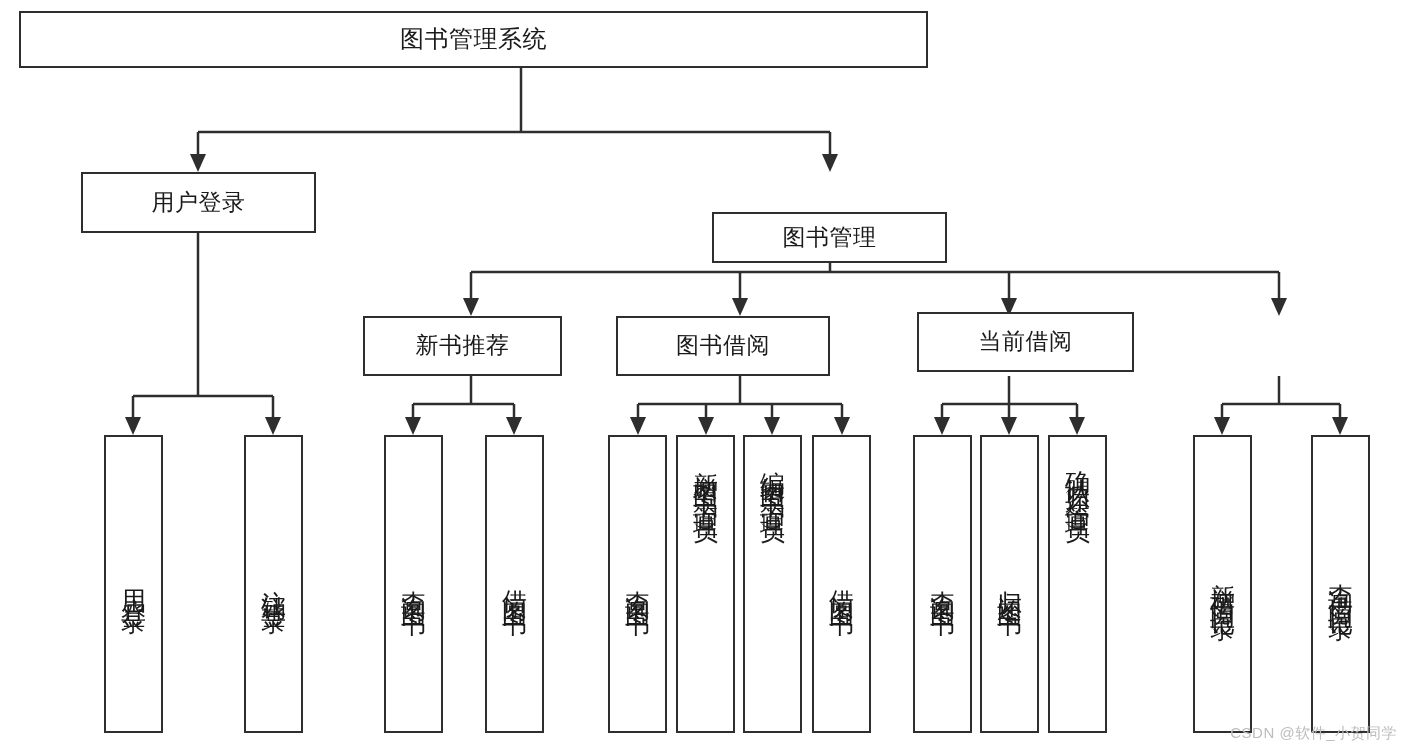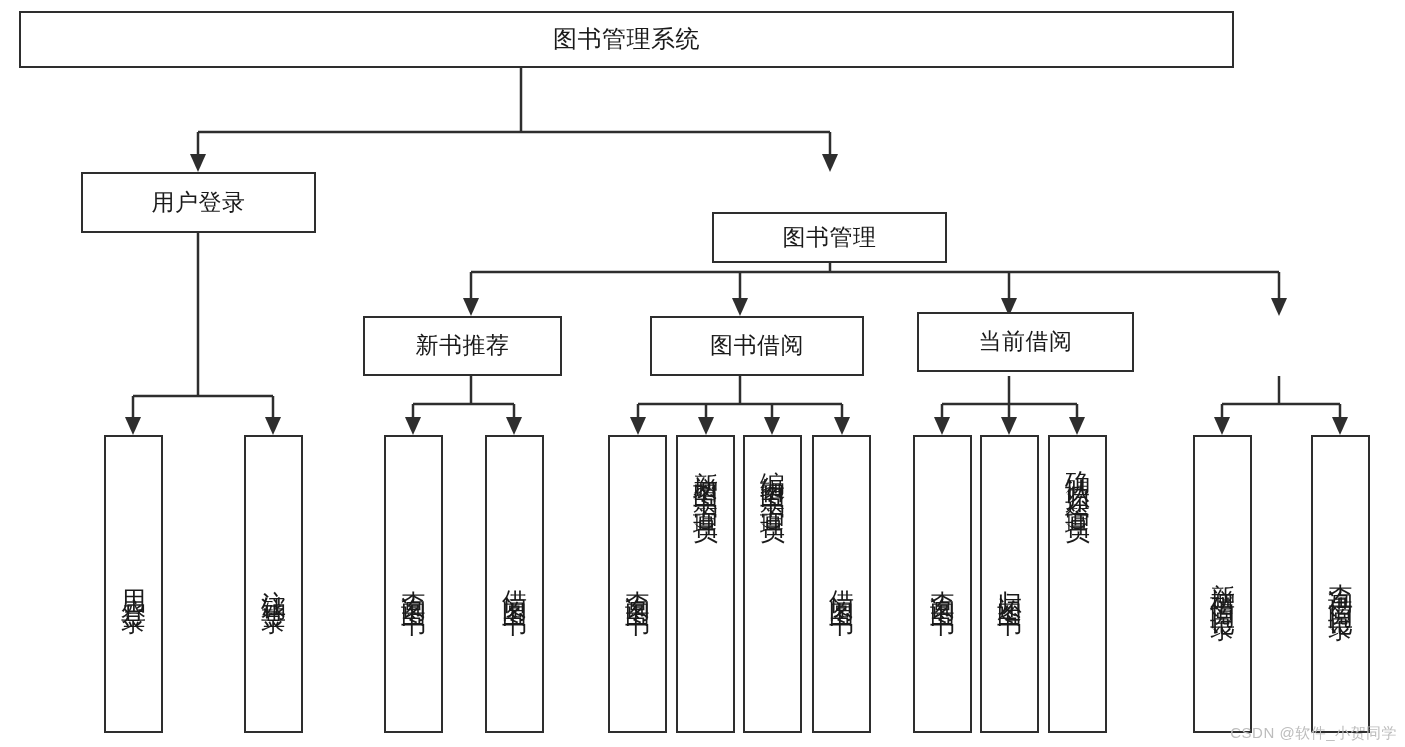--- a/index.html
+++ b/index.html
@@ -145,37 +145,37 @@
     <polygon class="arrowhead" points="1069,417 1085,417 1077,435"></polygon>
 
     <path class="wire" d="M 1279 376 L 1279 404"></path>
     <path class="wire" d="M 1222 404 L 1340 404"></path>
     <path class="wire" d="M 1222 404 L 1222 421"></path>
     <path class="wire" d="M 1340 404 L 1340 421"></path>
     <polygon class="arrowhead" points="1214,417 1230,417 1222,435"></polygon>
     <polygon class="arrowhead" points="1332,417 1348,417 1340,435"></polygon>
   </svg>
 
-  <div class="node horiz root" style="left:19px; top:11px; width:1215px; height:57px;">
+  <div class="node horiz root" style="left:19px; top:11px; width:909px; height:57px;">
     <span class="node-label">图书管理系统</span>
   </div>
 
   <div class="node horiz" style="left:81px; top:172px; width:235px; height:61px;">
     <span class="node-label">用户登录</span>
   </div>
 
   <div class="node horiz" style="left:712px; top:172px; width:235px; height:51px;margin-top:40px;">
     <span class="node-label">图书管理</span>
   </div>
 
   <div class="node horiz" style="left:363px; top:316px; width:199px; height:60px;">
     <span class="node-label">新书推荐</span>
   </div>
 
-  <div class="node horiz" style="left:650px; top:316px; width:214px; height:60px;">
+  <div class="node horiz" style="left:616px; top:316px; width:214px; height:60px;">
     <span class="node-label">图书借阅</span>
   </div>
 
   <div class="node horiz" style="left:901px; top:312px; width:217px; height:60px;margin-left:16px;">
     <span class="node-label">当前借阅</span>
   </div>
 
 
   <div class="node vert centered" style="left:104px; top:435px; width:59px; height:298px;">
     <span class="node-label">用户登录</span>

